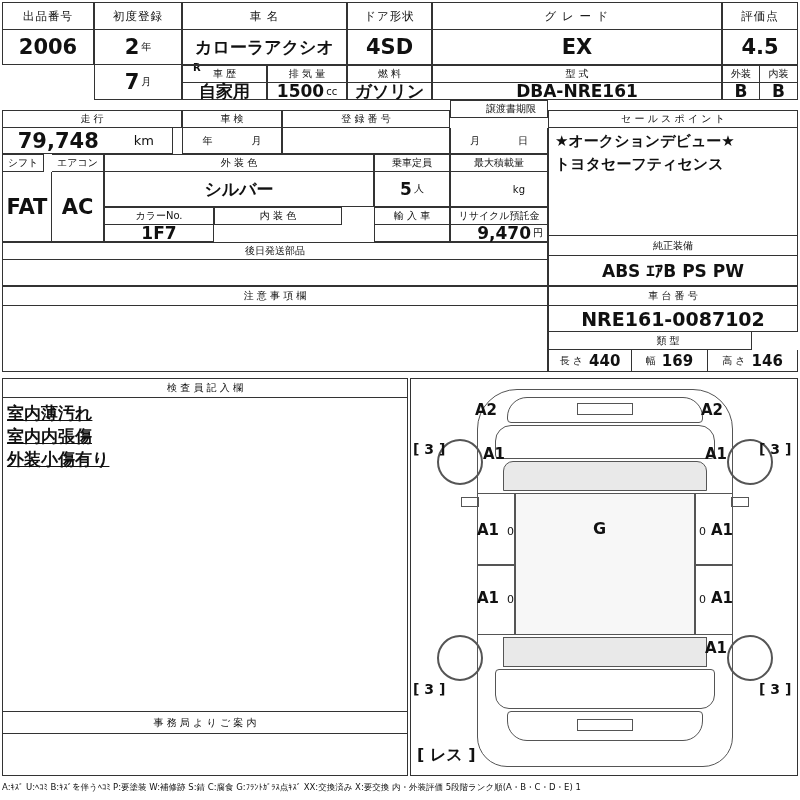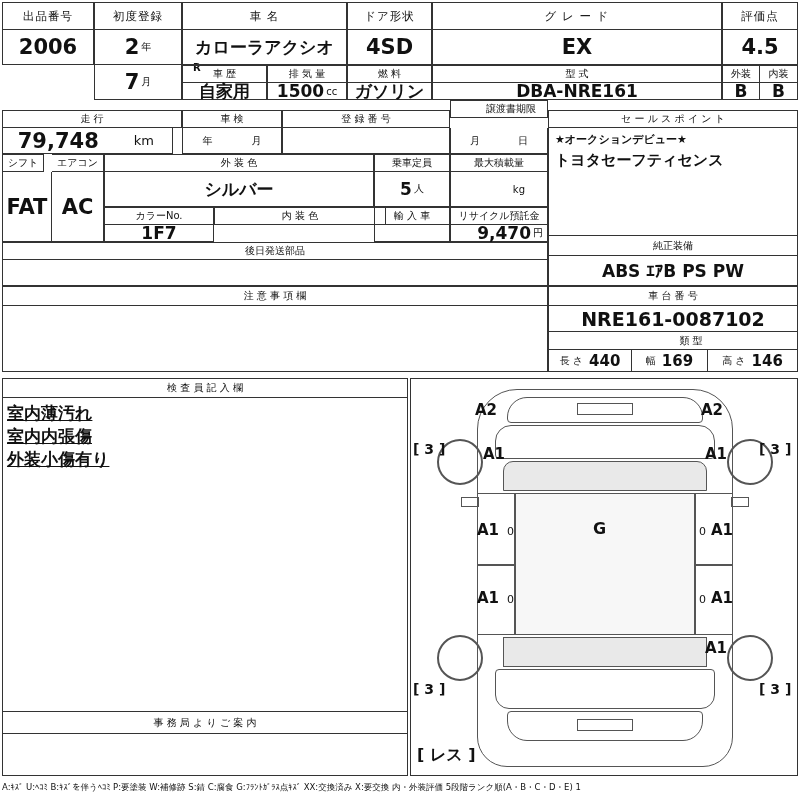--- a/index.html
+++ b/index.html
@@ -152,21 +152,21 @@
   </div>
   <div class="bx" style="left:450px;top:128px;width:98px;height:26px;border-top:none;justify-content:space-around;">
     <span class="small">月</span>
     <span class="small">日</span>
   </div>
 
   <div class="bx" style="left:548px;top:110px;width:250px;height:18px;">
     <span class="small">セ ー ル ス ポ イ ン ト</span>
   </div>
   <div class="bx col" style="left:548px;top:128px;width:250px;height:108px;border-top:none;align-items:flex-start;justify-content:flex-start;padding:4px 0 0 6px;">
-    <span style="font-size:11px;font-weight:bold;">★オークションデビュー★</span>
+    <span style="font-size:15px;font-weight:bold;">★オークションデビュー★</span>
     <span style="font-size:15px;font-weight:bold;margin-top:4px;">トヨタセーフティセンス</span>
   </div>
 
   <div class="bx" style="left:2px;top:154px;width:42px;height:18px;">
     <span class="small">シフト</span>
   </div>
   <div class="bx" style="left:52px;top:154px;width:52px;height:18px;border-left:none;">
     <span class="small">エアコン</span>
   </div>
   <div class="bx" style="left:2px;top:172px;width:50px;height:70px;border-top:none;">
@@ -198,21 +198,21 @@
     <span class="small">kg</span>
   </div>
 
   <div class="bx" style="left:104px;top:207px;width:110px;height:18px;">
     <span class="small">カラーNo.</span>
   </div>
   <div class="bx" style="left:104px;top:225px;width:110px;height:17px;border-top:none;">
     <span class="mid">1F7</span>
   </div>
 
-  <div class="bx" style="left:214px;top:207px;width:172px;height:18px;">
+  <div class="bx" style="left:214px;top:207px;width:128px;height:18px;">
     <span class="small">内 装 色</span>
   </div>
 
   <div class="bx" style="left:374px;top:207px;width:76px;height:18px;">
     <span class="small">輸 入 車</span>
   </div>
   <div class="bx" style="left:374px;top:225px;width:76px;height:17px;border-top:none;"></div>
 
   <div class="bx" style="left:450px;top:207px;width:98px;height:18px;">
     <span class="small">リサイクル預託金</span>
@@ -238,21 +238,21 @@
     <span class="small">注 意 事 項 欄</span>
   </div>
   <div class="bx" style="left:2px;top:306px;width:546px;height:66px;border-top:none;"></div>
 
   <div class="bx" style="left:548px;top:286px;width:250px;height:20px;">
     <span class="small">車 台 番 号</span>
   </div>
   <div class="bx" style="left:548px;top:306px;width:250px;height:26px;border-top:none;">
     <span class="big" style="font-size:19px;">NRE161-0087102</span>
   </div>
-  <div class="bx" style="left:548px;top:332px;width:250px;height:18px;border-top:none;padding-left:36px;">
+  <div class="bx" style="left:548px;top:332px;width:204px;height:18px;border-top:none;padding-left:36px;">
     <span class="small">類 型</span>
   </div>
 
   <div class="bx" style="left:548px;top:350px;width:84px;height:22px;border-top:none;">
     <span class="small">長 さ</span>
     <span style="font-size:15px;font-weight:bold;margin-left:6px;">440</span>
   </div>
   <div class="bx" style="left:632px;top:350px;width:76px;height:22px;border-top:none;border-left:none;">
     <span class="small">幅</span>
     <span style="font-size:15px;font-weight:bold;margin-left:6px;">169</span>

